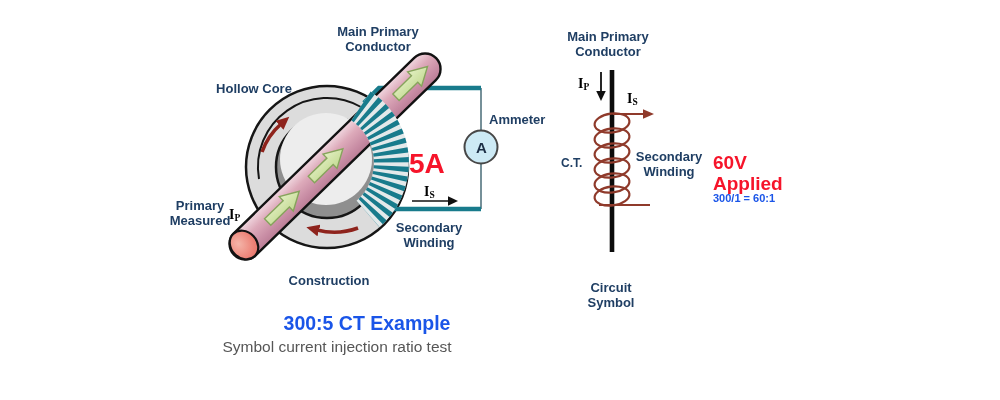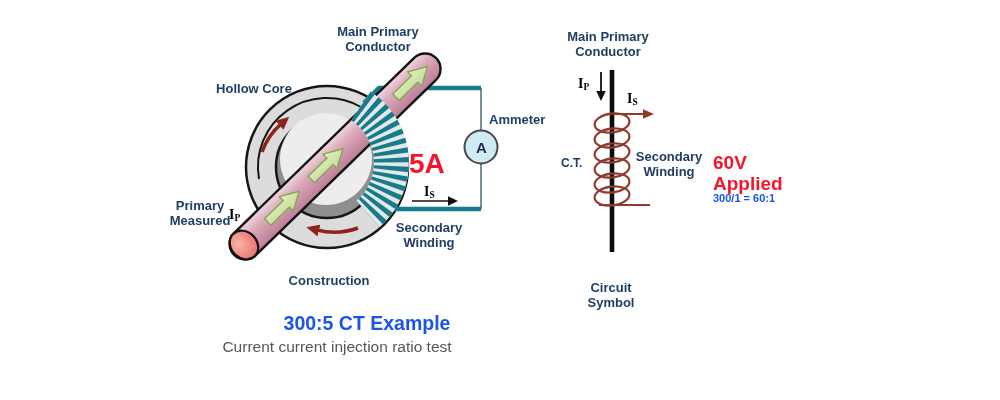--- a/index.html
+++ b/index.html
@@ -139,21 +139,21 @@
     <span>I</span><span class="sub">S</span>
   </div>
   <div class="lbl ctr" style="left:429px;top:221px;">
     <div>Secondary</div>
     <div>Winding</div>
   </div>
   <div class="title-blue ctr" style="left:338px;top:313px;margin-left:29px;">
     <span>300:5 CT Example</span>
   </div>
   <div class="caption ctr" style="left:337px;top:339px;">
-    <span>Current current injection ratio test</span>
+    <span>Symbol current injection ratio test</span>
   </div>
 
   <div class="lbl ctr" style="left:608px;top:30px;">
     <div>Main Primary</div>
     <div>Conductor</div>
   </div>
   <div class="cur" style="left:578px;top:76px;">
     <span>I</span><span class="sub">P</span>
   </div>
   <div class="cur" style="left:627px;top:91px;">

